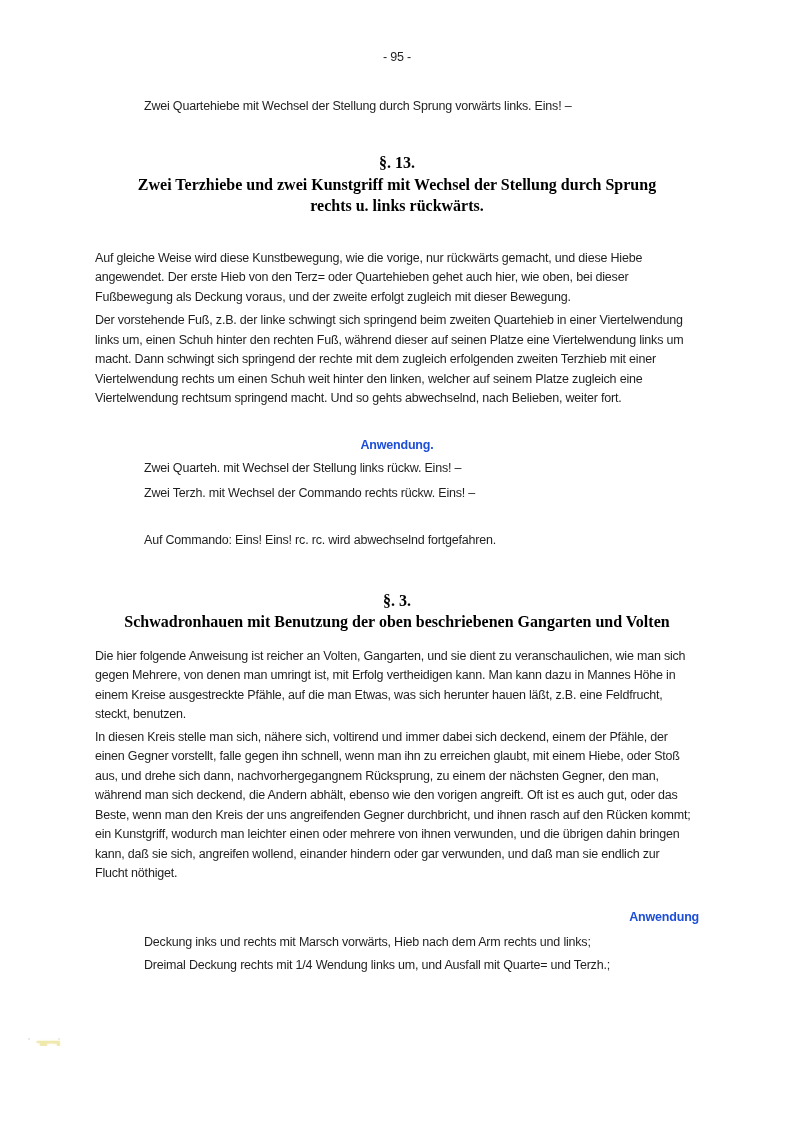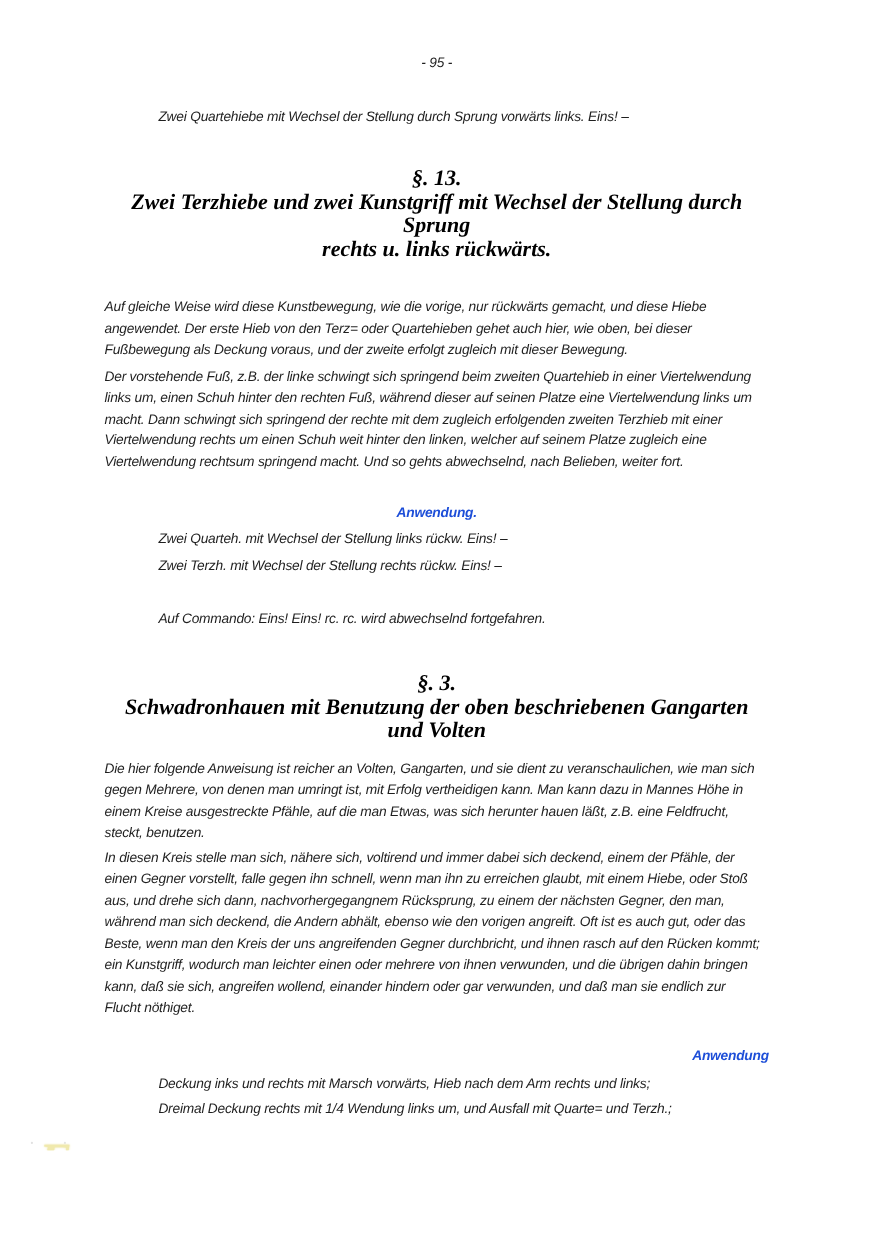--- a/index.html
+++ b/index.html
@@ -3,39 +3,38 @@
 <meta charset="utf-8">
 <style>
   html,body { margin:0; padding:0; background:#ffffff; }
   .page {
     position:relative;
     width:793px; height:1046px;
     background:#ffffff;
     font-family:"Liberation Sans", sans-serif;
     color:#1f1f1f;
     overflow:hidden;
-    font-style:italic;
   }
   .content { position:absolute; left:95px; top:0; width:604px; }
 
   .bodytext {
     font-size:12.5px;
     letter-spacing:-0.2px;
     line-height:19.5px;
     white-space:pre;
     margin:0;
   }
   .para { white-space:pre; }
   .indent { padding-left:49px; }
   .center { text-align:center; white-space:normal; }
 
   .sec-num, .sec-title {
     font-family:"Liberation Serif", serif;
     font-weight:700;
-    font-size:20px;
+    font-size:16px;
     line-height:21.5px;
     letter-spacing:0;
     color:#000000;
     text-align:center;
     white-space:pre-line;
     margin:0;
   }
   .anw {
     font-weight:700;
     font-size:12.5px;
@@ -106,21 +105,21 @@
 angewendet. Der erste Hieb von den Terz= oder Quartehieben gehet auch hier, wie oben, bei dieser
 Fußbewegung als Deckung voraus, und der zweite erfolgt zugleich mit dieser Bewegung.</p>
     <p class="bodytext para m-para2">Der vorstehende Fuß, z.B. der linke schwingt sich springend beim zweiten Quartehieb in einer Viertelwendung
 links um, einen Schuh hinter den rechten Fuß, während dieser auf seinen Platze eine Viertelwendung links um
 macht. Dann schwingt sich springend der rechte mit dem zugleich erfolgenden zweiten Terzhieb mit einer
 Viertelwendung rechts um einen Schuh weit hinter den linken, welcher auf seinem Platze zugleich eine
 Viertelwendung rechtsum springend macht. Und so gehts abwechselnd, nach Belieben, weiter fort.</p>
 
     <div class="anw m-anw13">Anwendung.</div>
     <div class="bodytext indent m-app1">Zwei Quarteh. mit Wechsel der Stellung links rückw. Eins! –</div>
-    <div class="bodytext indent m-app2">Zwei Terzh. mit Wechsel der Stellung rechts rückw. Eins! –</div>
+    <div class="bodytext indent m-app2">Zwei Terzh. mit Wechsel der Commando rechts rückw. Eins! –</div>
     <div class="bodytext indent m-app3">Auf Commando: Eins! Eins! rc. rc. wird abwechselnd fortgefahren.</div>
 
     <h2 class="sec-num m-s14num">§. 3.</h2>
     <h1 class="sec-title">Schwadronhauen mit Benutzung der oben beschriebenen Gangarten und Volten</h1>
 
     <p class="bodytext para m-para3">Die hier folgende Anweisung ist reicher an Volten, Gangarten, und sie dient zu veranschaulichen, wie man sich
 gegen Mehrere, von denen man umringt ist, mit Erfolg vertheidigen kann. Man kann dazu in Mannes Höhe in
 einem Kreise ausgestreckte Pfähle, auf die man Etwas, was sich herunter hauen läßt, z.B. eine Feldfrucht,
 steckt, benutzen.</p>
     <p class="bodytext para m-para4">In diesen Kreis stelle man sich, nähere sich, voltirend und immer dabei sich deckend, einem der Pfähle, der

